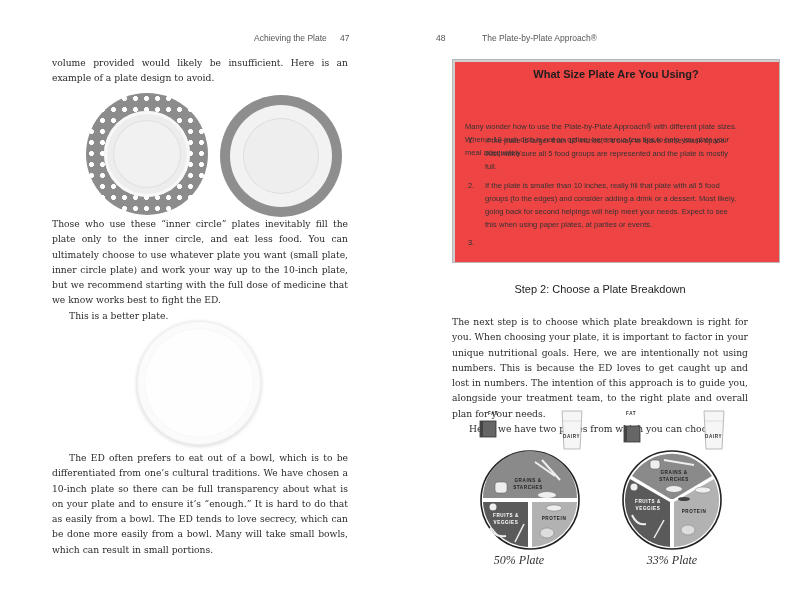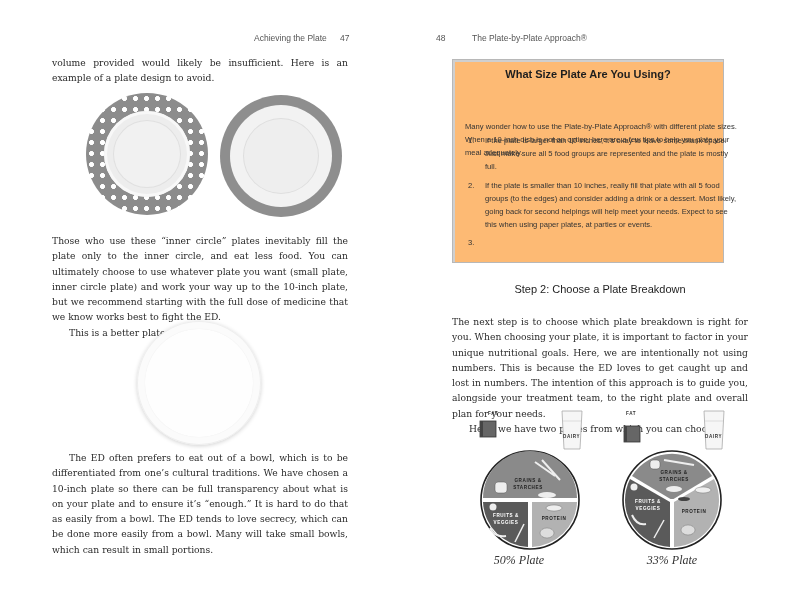--- a/index.html
+++ b/index.html
@@ -5,36 +5,36 @@
   * { box-sizing: border-box; margin: 0; padding: 0; }
   html, body { width: 800px; height: 597px; background: #ffffff; overflow: hidden; }
   body { position: relative; font-family: "DejaVu Serif", serif; color: #2a2a2a; }
   .page { position: absolute; top: 0; height: 506px; }
   .page-left { left: 0; width: 400px; }
   .page-right { left: 400px; width: 400px; }
   .running-head { position: absolute; top: 33px; font-family: "Liberation Sans", sans-serif; font-size: 8.5px; color: #555; }
   .rh-left-title { left: 254px; }
   .rh-left-num { left: 340px; }
   .rh-right-num { left: 36px; }
-  .rh-right-title { left: 72px; }
+  .rh-right-title { left: 82px; }
   .body-text { position: absolute; font-family: "DejaVu Serif", serif; font-size: 9.2px; line-height: 15.3px; color: #2b2b2b; text-align: justify; }
   .body-text p { margin: 0; }
   .indent { text-indent: 17px; }
   .plate { position: absolute; border-radius: 50%; }
   .dot-plate { left: 86px; top: 93px; width: 122px; height: 122px; background-color: #8c8c8c;
     background-image: radial-gradient(circle, #fff 2.2px, transparent 2.6px);
     background-size: 11px 11px; }
   .dot-plate .inner { position: absolute; left: 18px; top: 18px; width: 86px; height: 86px; border-radius: 50%; background: #ededed; box-shadow: inset 0 0 0 3px #f8f8f8; }
   .dot-plate .inner2 { position: absolute; left: 28px; top: 28px; width: 66px; height: 66px; border-radius: 50%; background: #f1f1f1; box-shadow: 0 0 0 1px #e0e0e0; }
   .band-plate { left: 220px; top: 95px; width: 122px; height: 122px; background: #8e8e8e; }
   .band-plate .inner { position: absolute; left: 10px; top: 10px; width: 102px; height: 102px; border-radius: 50%; background: #f2f2f2; }
   .band-plate .inner2 { position: absolute; left: 24px; top: 24px; width: 74px; height: 74px; border-radius: 50%; background: #eeeeee; box-shadow: 0 0 0 1px #dedede; }
   .white-plate { left: 137px; top: 321px; width: 124px; height: 124px; background: #fbfbfb; box-shadow: 0 1px 4px rgba(0,0,0,0.18), inset 0 0 0 1px #eee; }
   .white-plate .inner { position: absolute; left: 8px; top: 8px; width: 108px; height: 108px; border-radius: 50%; background: #fefefe; box-shadow: 0 0 1px #e8e8e8; }
-  .sidebar-box { position: absolute; left: 452px; top: 59px; width: 272px; height: 204px; background: #fdba74; border: 1px solid #b8b8b8; box-shadow: inset 2px 2px 0 #cfcfcf; }
+  .sidebar-box { position: absolute; left: 452px; top: 59px; width: 328px; height: 204px; background: #ef4444; border: 1px solid #b8b8b8; box-shadow: inset 2px 2px 0 #cfcfcf; }
   .sidebar-title { position: absolute; top: 8px; left: 0; width: 100%; text-align: center; font-family: "Liberation Sans", sans-serif; font-weight: bold; font-size: 11px; color: #1e1e1e; }
   .sidebar-intro { position: absolute; left: 12px; top: 28px; width: 275px; font-family: "Liberation Sans", sans-serif; font-size: 7.6px; line-height: 13px; color: #333; margin-top: 32px; }
   .sidebar-list { position: absolute; left: 12px; top: 74px; width: 275px; list-style: none; font-family: "Liberation Sans", sans-serif; font-size: 7.6px; line-height: 13.2px; color: #333; }
   .sidebar-list li { position: relative; padding-left: 20px; margin-bottom: 5px; }
   .sidebar-list li .num { position: absolute; left: 3px; top: 0; }
   .step-heading { position: absolute; left: 452px; top: 283px; width: 296px; text-align: center; font-family: "Liberation Sans", sans-serif; font-weight: normal; font-size: 11px; color: #1e1e1e; }
   .fig { position: absolute; top: 405px; width: 160px; height: 160px; }
   .fig-1 { left: 452px; }
   .fig-2 { left: 612px; }
   .fig svg { position: absolute; left: 0; top: 0; }
@@ -56,21 +56,21 @@
 
   <div class="plate dot-plate">
     <div class="inner"></div>
     <div class="inner2"></div>
   </div>
   <div class="plate band-plate">
     <div class="inner"></div>
     <div class="inner2"></div>
   </div>
 
-  <div class="body-text" style="left:52px; top:233px; width:296px;">
+  <div class="body-text" style="left:52px; top:216px; width:296px;">
     <p>Those who use these “inner circle” plates inevitably fill the plate only to the inner circle, and eat less food. You can ultimately choose to use whatever plate you want (small plate, inner circle plate) and work your way up to the 10-inch plate, but we recommend starting with the full dose of medicine that we know works best to fight the ED.</p>
     <p class="indent">This is a better plate.</p>
   </div>
 
   <div class="plate white-plate">
     <div class="inner"></div>
   </div>
 
   <div class="body-text" style="left:52px; top:450px; width:296px;">
     <p class="indent">The ED often prefers to eat out of a bowl, which is to be differentiated from one’s cultural traditions. We have chosen a 10-inch plate so there can be full transparency about what is on your plate and to ensure it’s “enough.” It is hard to do that as easily from a bowl. The ED tends to love secrecy, which can be done more easily from a bowl. Many will take small bowls, which can result in small portions.</p>

